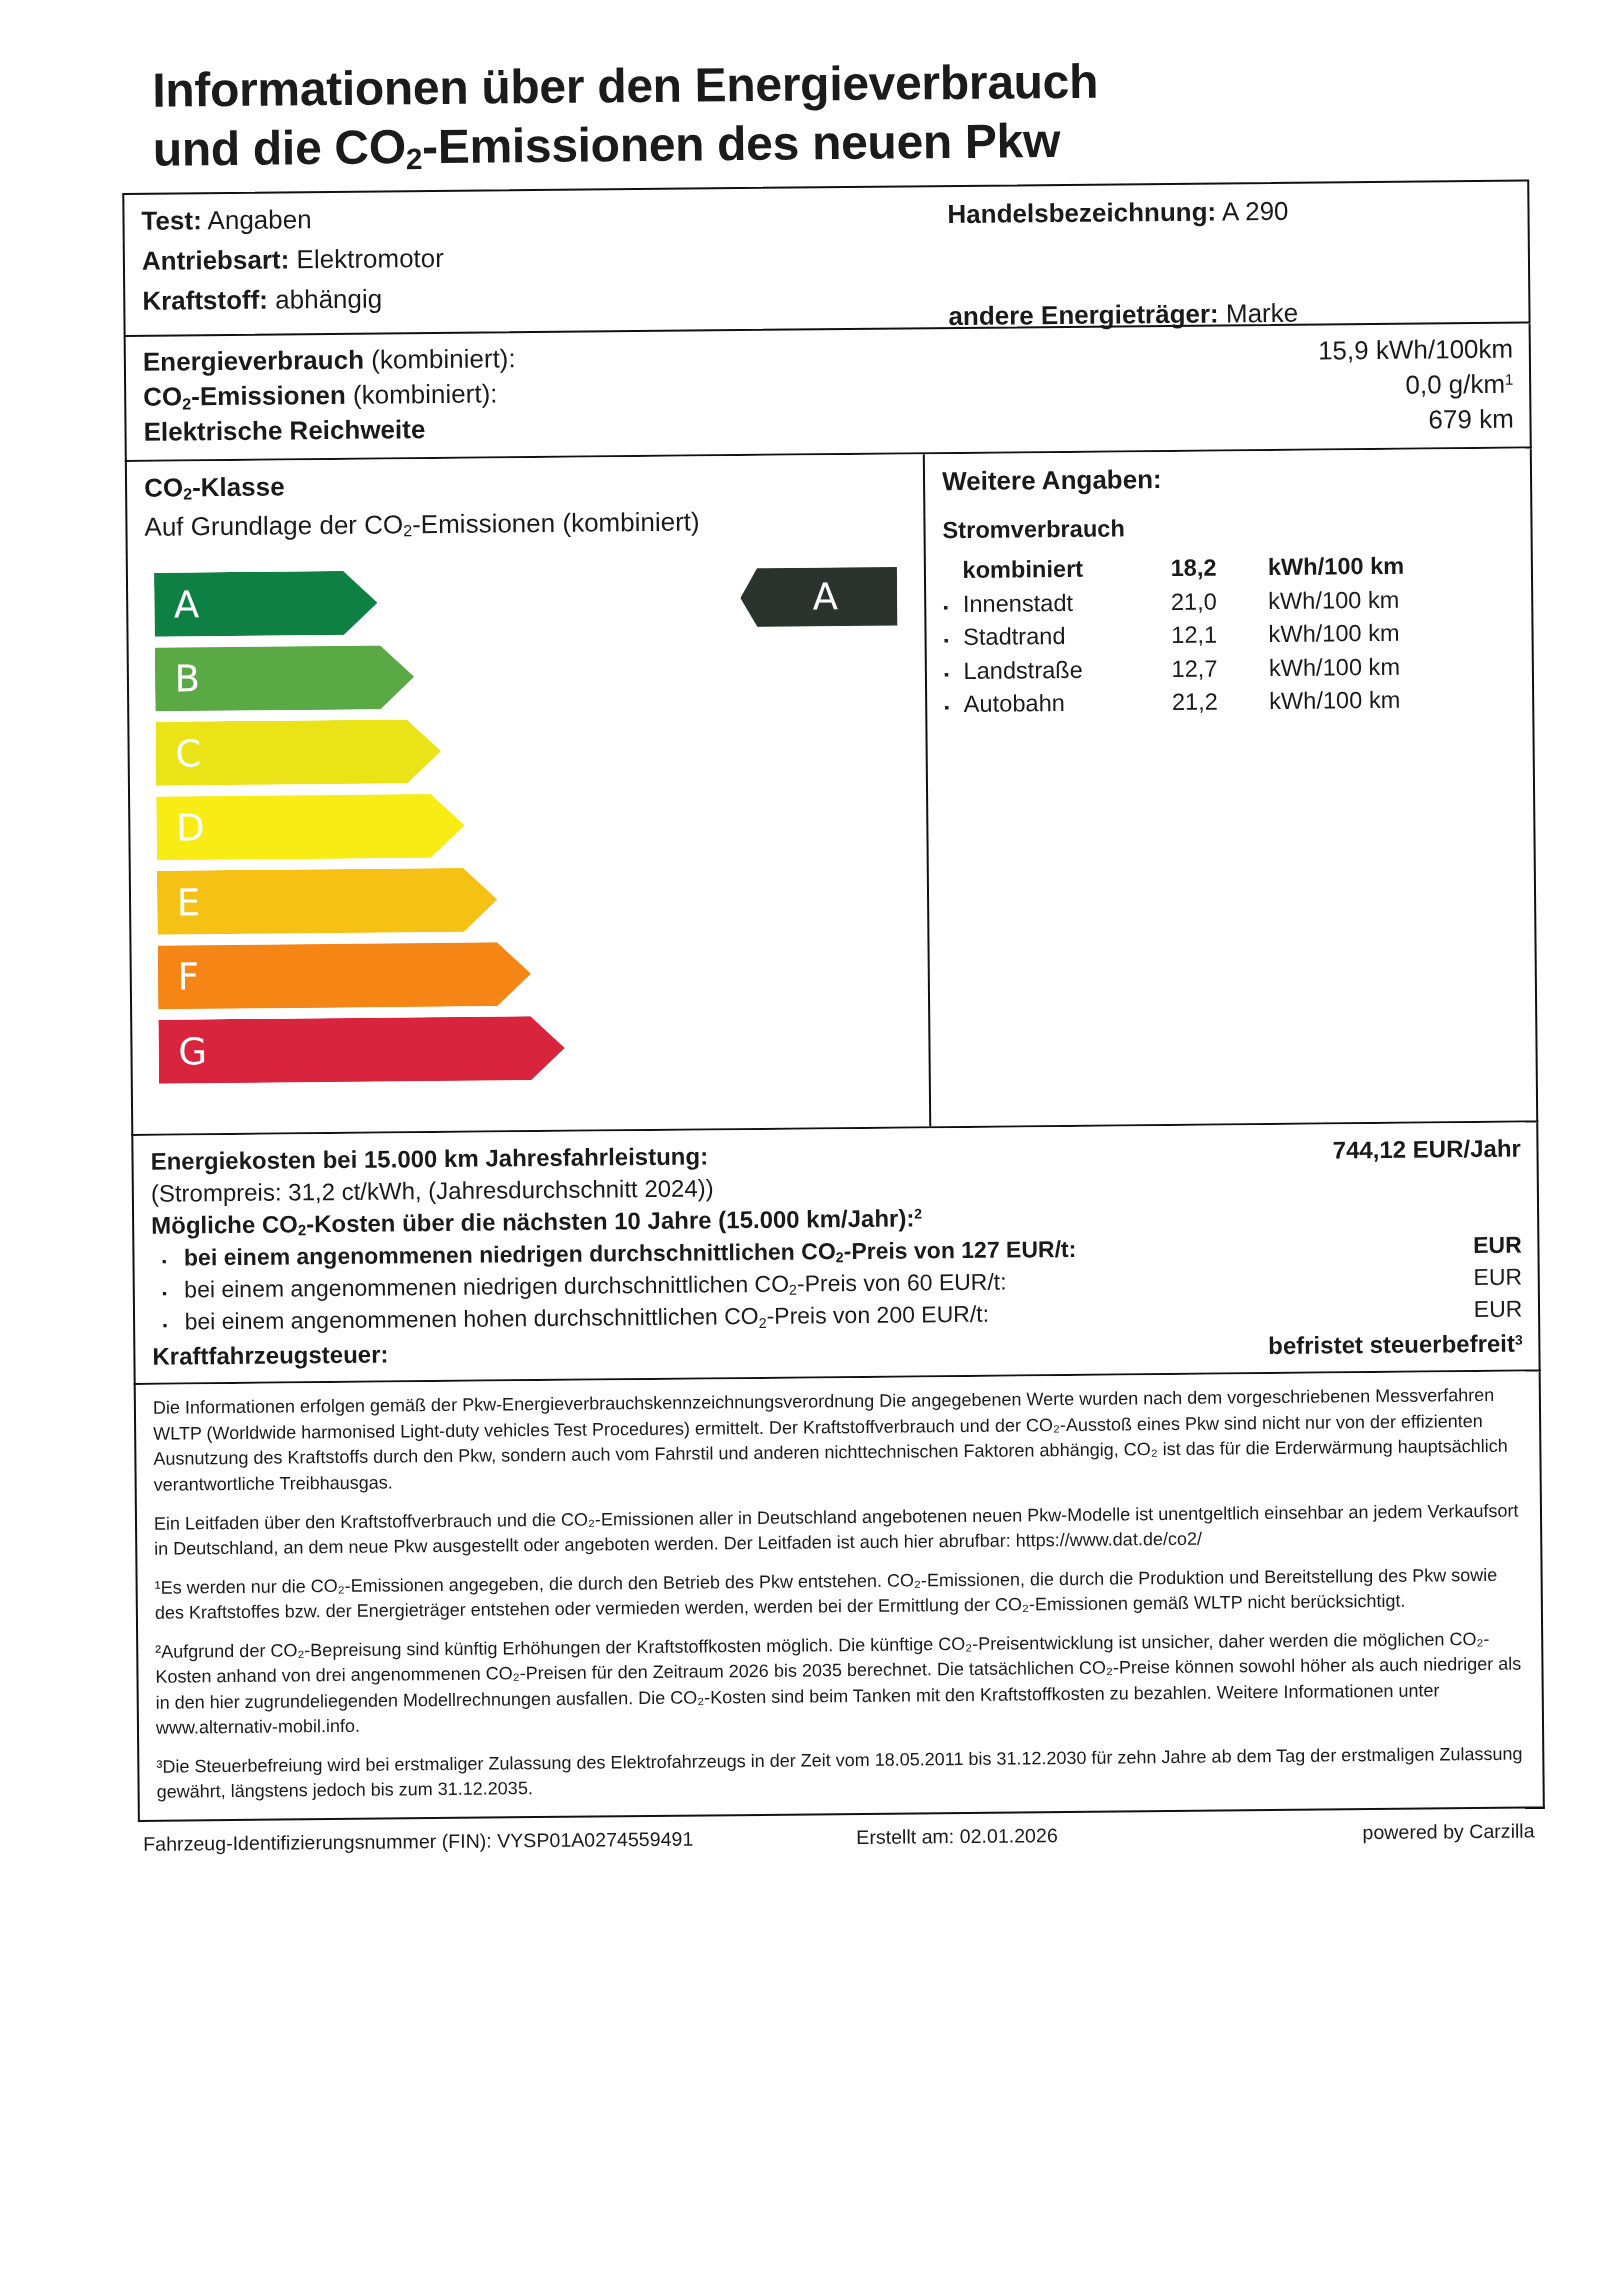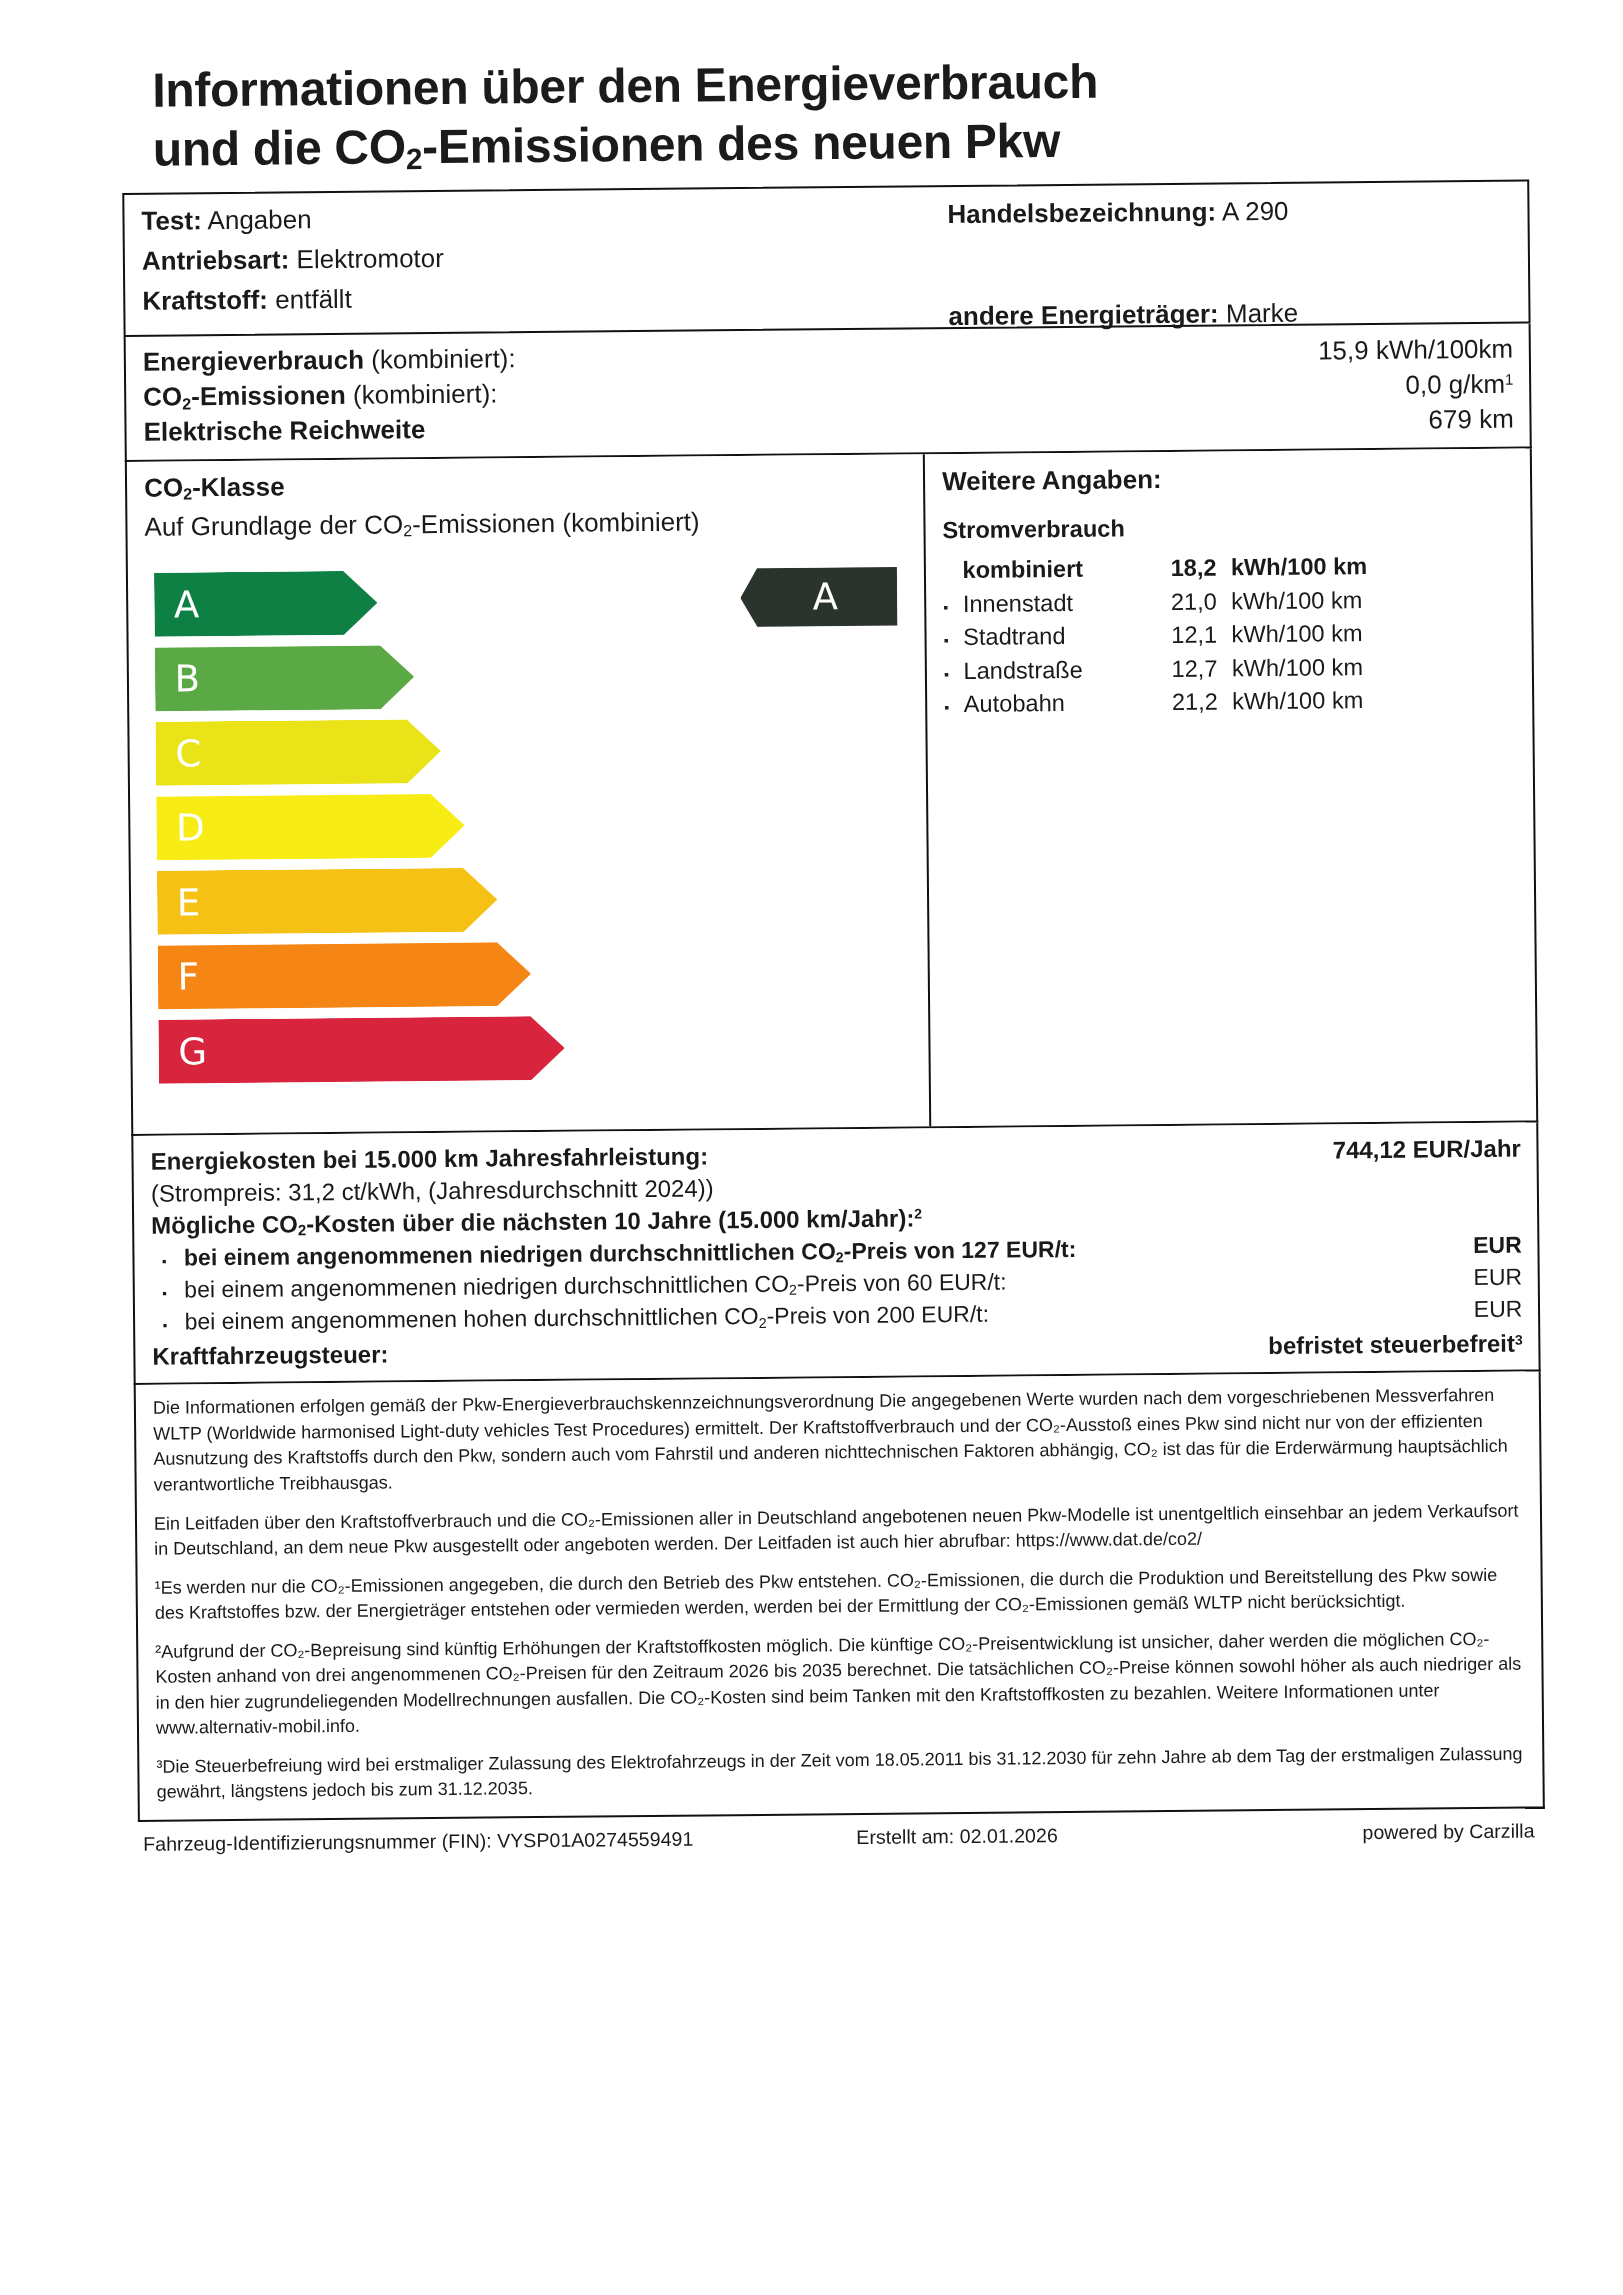--- a/index.html
+++ b/index.html
@@ -104,21 +104,21 @@
   }
   .marker span{color:#fff;font-size:37px;font-family:"DejaVu Sans", sans-serif;}
 
   .wa-title{font-size:26px;font-weight:bold;margin-bottom:19.6px;}
   .wa-sub{font-size:23.6px;font-weight:bold;margin-bottom:10.5px;}
   .wa-row{display:flex;font-size:23.6px;line-height:1.42;align-items:baseline;}
   .wa-row.bold{font-weight:bold;}
   .wa-bullet{width:19.6px;font-size:14.4px;color:#222;padding-top:3.9px;}
   .wa-name{width:175px;}
   .wa-val{width:79px;text-align:right;padding-right:14.4px;}
-  .wa-unit{white-space:nowrap;}
+  .wa-unit{white-space:nowrap;margin-left:37px;}
 
   
   .cost{padding:9.2px 15.7px 9.2px 17px;}
   .cost .line{display:flex;justify-content:space-between;align-items:baseline;font-size:24px;line-height:1.34;}
   .cost .b{font-weight:bold;}
   .cost .small{font-size:24px;font-weight:normal;}
   .cost .blt{display:flex;align-items:baseline;font-size:23px;line-height:1.40;}
   .cost .blt .sq{width:22px;font-size:13px;padding-left:10.5px;}
   .cost .blt .txt{flex:1;}
   .cost .blt .eur{width:98px;text-align:right;}
@@ -144,21 +144,21 @@
 <div class="sheet">
 
   <div class="title">
     <span>Informationen über den Energieverbrauch</span>
     <span class="l2"><span>und die CO</span><sub>2</sub><span>-Emissionen des neuen Pkw</span></span>
   </div>
 
   <div class="box hdr">
     <div class="kv hdr-l1"><b>Test:</b> <span class="val">Angaben</span></div>
     <div class="kv hdr-l2"><b>Antriebsart:</b> <span class="val">Elektromotor</span></div>
-    <div class="kv"><b>Kraftstoff:</b> <span class="val">entfällt</span></div>
+    <div class="kv"><b>Kraftstoff:</b> <span class="val">abhängig</span></div>
     <div class="kv abs-r1"><b>Handelsbezeichnung:</b> <span class="val">A 290</span></div>
     <div class="kv abs-r2"><b>andere Energieträger:</b> <span class="val">Marke</span></div>
   </div>
 
   <div class="box cons">
     <div class="line">
       <span class="lbl"><b>Energieverbrauch</b> <span class="norm">(kombiniert):</span></span>
       <span class="num">15,9 kWh/100km</span>
     </div>
     <div class="line">

